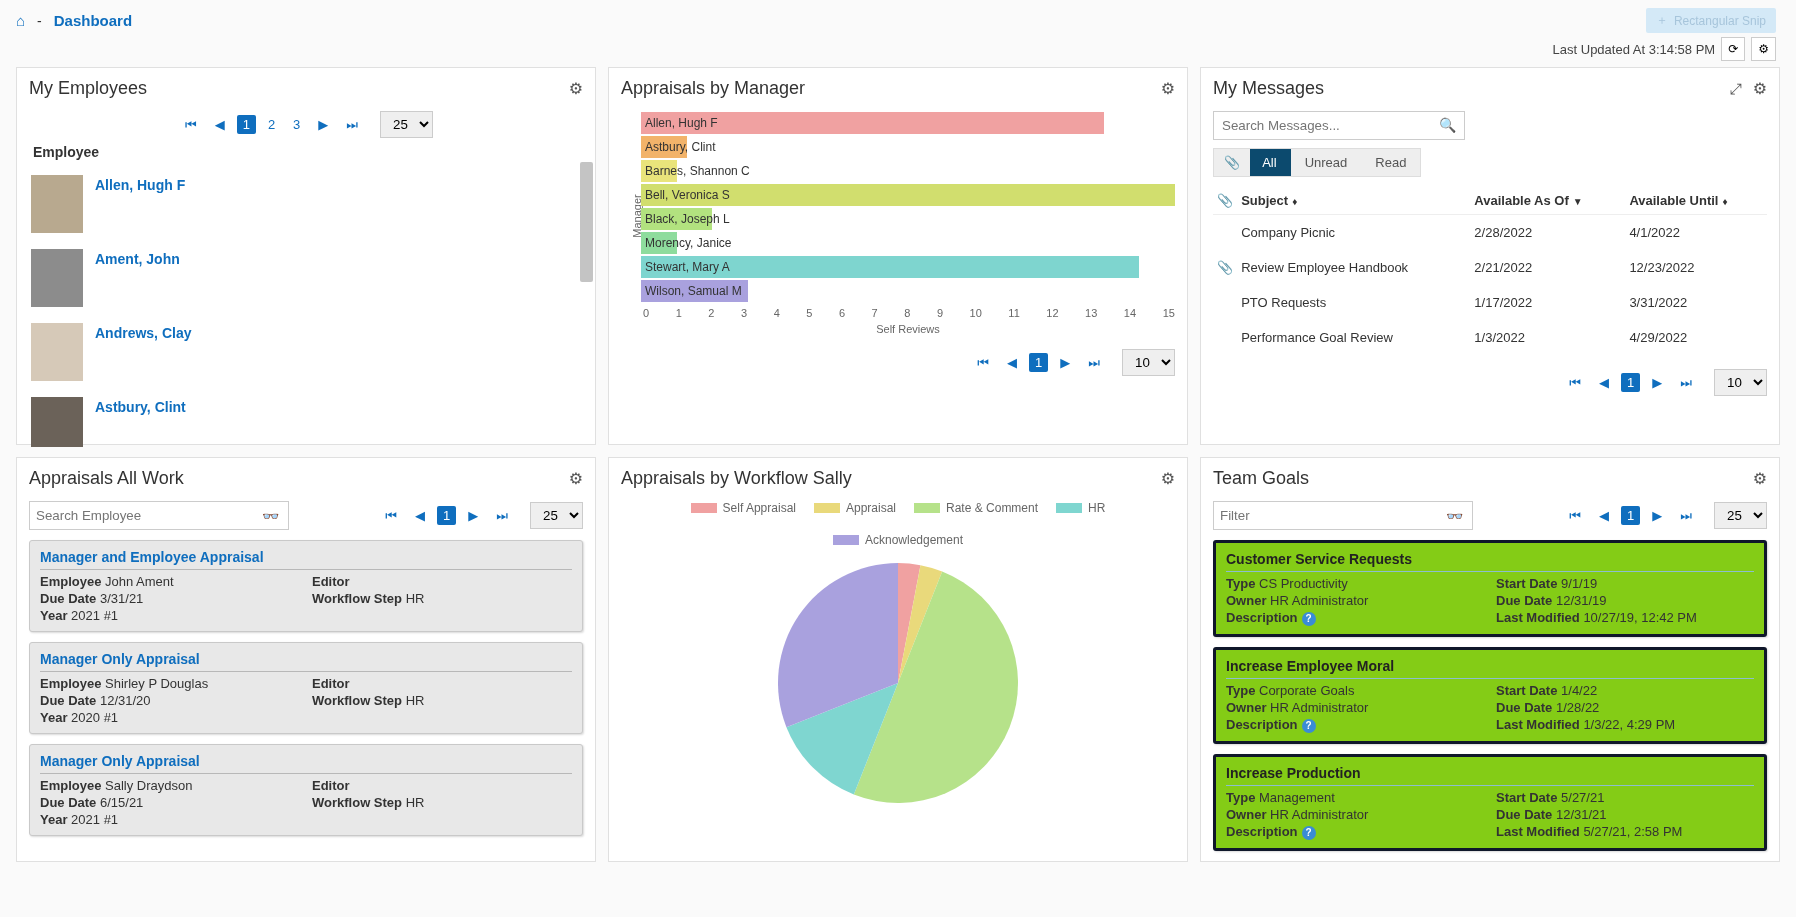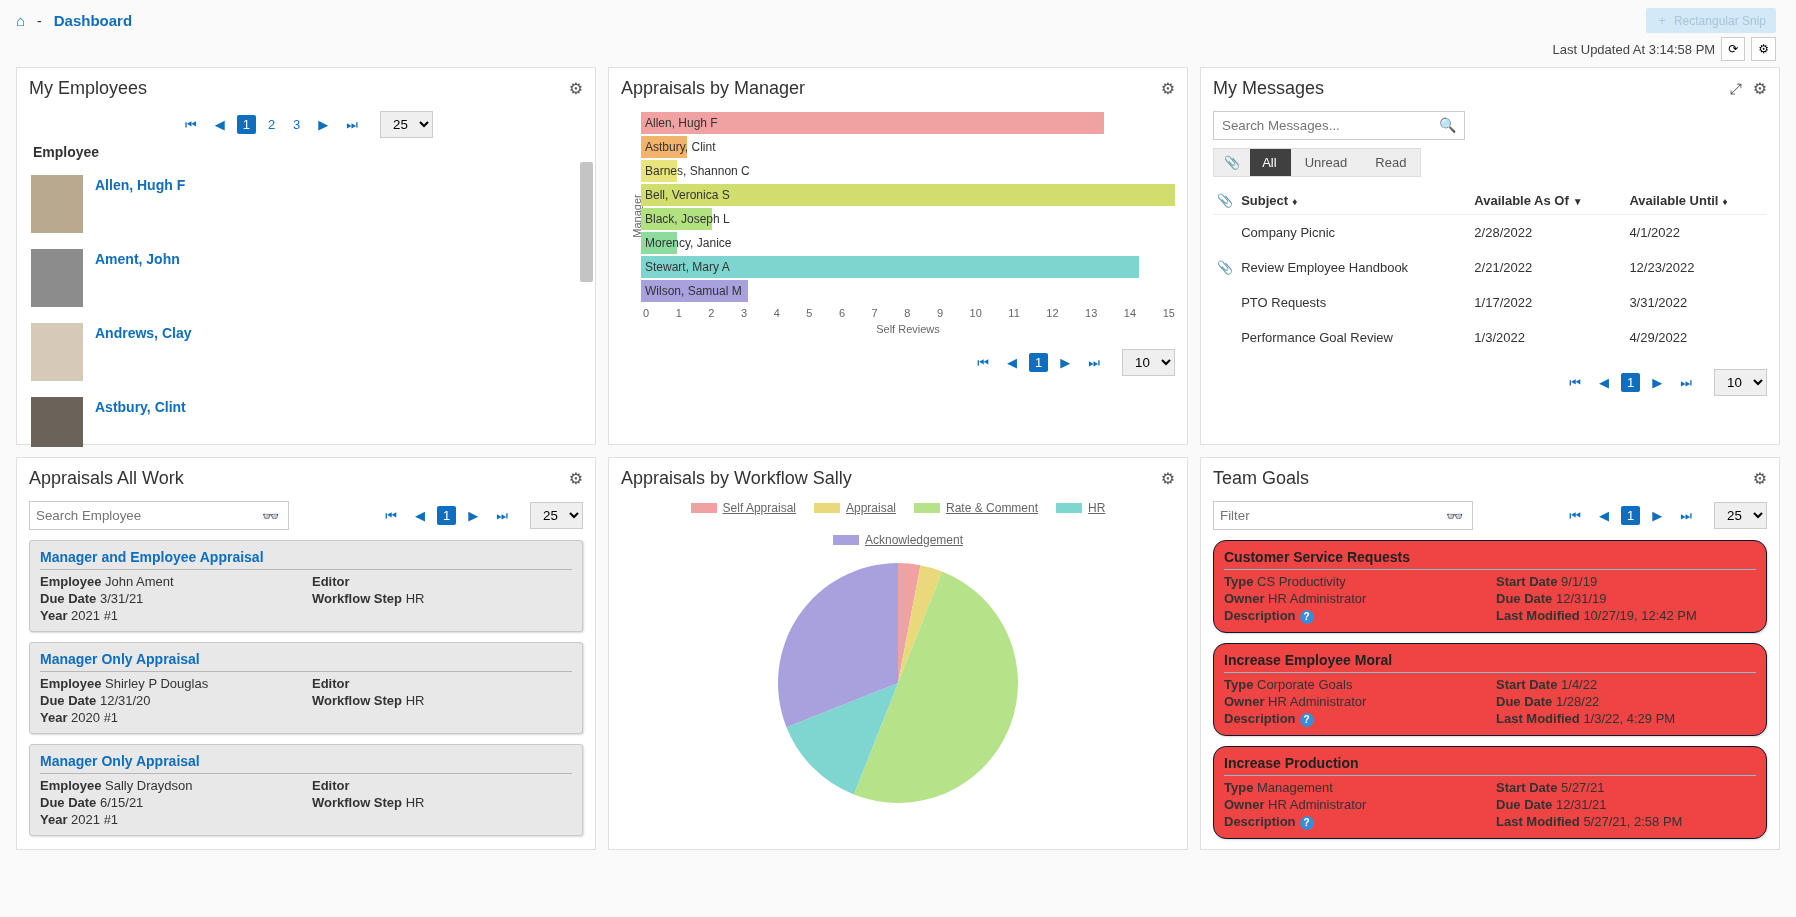--- a/index.html
+++ b/index.html
@@ -33,40 +33,40 @@
   .bar-row .bar { height:22px; }
   .bar-row .lbl { position:absolute; left:4px; font-size:12px; color:#333; z-index:2;}
   .bar-xaxis { display:flex; justify-content:space-between; font-size:11px; color:#666; margin-top:4px; padding-left:2px; }
   .bar-xlabel { text-align:center; font-size:11px; color:#666; margin-top:4px;}
   
   .search-wrap { position:relative; width:252px; }
   .search-wrap input { width:100%; padding:6px 28px 6px 8px; border:1px solid #ccc; }
   .search-wrap .sicon { position:absolute; right:8px; top:6px; color:#444; }
   .msg-filters { display:flex; margin-top:8px; border:1px solid #ddd; width:fit-content; }
   .msg-filters span { padding:6px 14px; cursor:pointer; font-size:13px; background:#eee; color:#555;}
-  .msg-filters span.active { background:#404040; color:#fff;padding-left:12px; }
+  .msg-filters span.active { background:#0c4a6e; color:#fff;padding-left:12px; }
   .msg-filters .clip { background:#eee; padding:6px 10px; font-size:13px;}
   .msg-table { width:100%; margin-top:10px; border-collapse:collapse; }
   .msg-table th { text-align:left; font-weight:bold; padding:6px 4px; border-bottom:1px solid #eee; font-size:13px;}
   .msg-table td { padding:10px 4px; font-size:13px; vertical-align:top;}
   .sort-icon { font-size:10px; margin-left:4px; }
   
   .work-search { width:260px; border:1px solid #ccc; display:flex; align-items:center;}
   .work-search input { flex:1; padding:6px; border:none; outline:none;}
   .work-search .bino { padding:4px 8px; }
   .work-card { background:#e8e8e8; border:1px solid #c9c9c9; border-radius:3px; padding:8px 10px; margin-top:10px; box-shadow:1px 1px 2px rgba(0,0,0,0.15);}
   .work-card h4 { color:#0f6ebe; font-weight:bold; font-size:14px; border-bottom:1px solid #b8b8b8; padding-bottom:4px; margin-bottom:4px;}
   .work-card .cols { display:grid; grid-template-columns:1fr 1fr; font-size:13px; gap:2px 12px;}
   .work-card .cols b { font-weight:bold; }
   
-  .pie-legend { display:flex; gap:18px; justify-content:center; font-size:12px; color:#666; flex-wrap:wrap; margin-bottom:6px;text-decoration:underline;}
+  .pie-legend { display:flex; gap:18px; justify-content:center; font-size:12px; color:#666; flex-wrap:wrap; margin-bottom:6px;}
   .pie-legend span { display:flex; align-items:center; gap:6px;}
   .swatch { width:26px; height:10px; display:inline-block; }
   
-  .goal-card { background:#ef4444; border:1px solid #0f172a; border-radius:13px; padding:8px 10px; margin-top:10px; box-shadow:1px 1px 2px rgba(0,0,0,0.15);}
+  .goal-card { background:#84cc16; border:3px solid #0f172a; border-radius:3px; padding:8px 10px; margin-top:10px; box-shadow:1px 1px 2px rgba(0,0,0,0.15);}
   .goal-card h4 { font-weight:bold; font-size:14px; color:#222; border-bottom:1px solid #8cbecf; padding-bottom:4px; margin-bottom:4px;}
   .goal-card .cols { display:grid; grid-template-columns:1fr 1fr; font-size:13px; gap:2px 12px;}
   .goal-card .cols b { font-weight:bold;}
   .help-icon { display:inline-block; width:14px; height:14px; border-radius:50%; background:#3a8cd6; color:#fff; font-size:10px; text-align:center; line-height:14px; font-weight:bold; margin-left:4px;}
   .popout-icon { cursor:pointer; color:#555; font-size:15px; margin-right:6px;}
   .panel .scrollbar { position:absolute; right:2px; top:94px; width:13px; height:120px; background:#c4c4c4; border-radius:2px;}
 </style>
 </head>
 <body>
 

